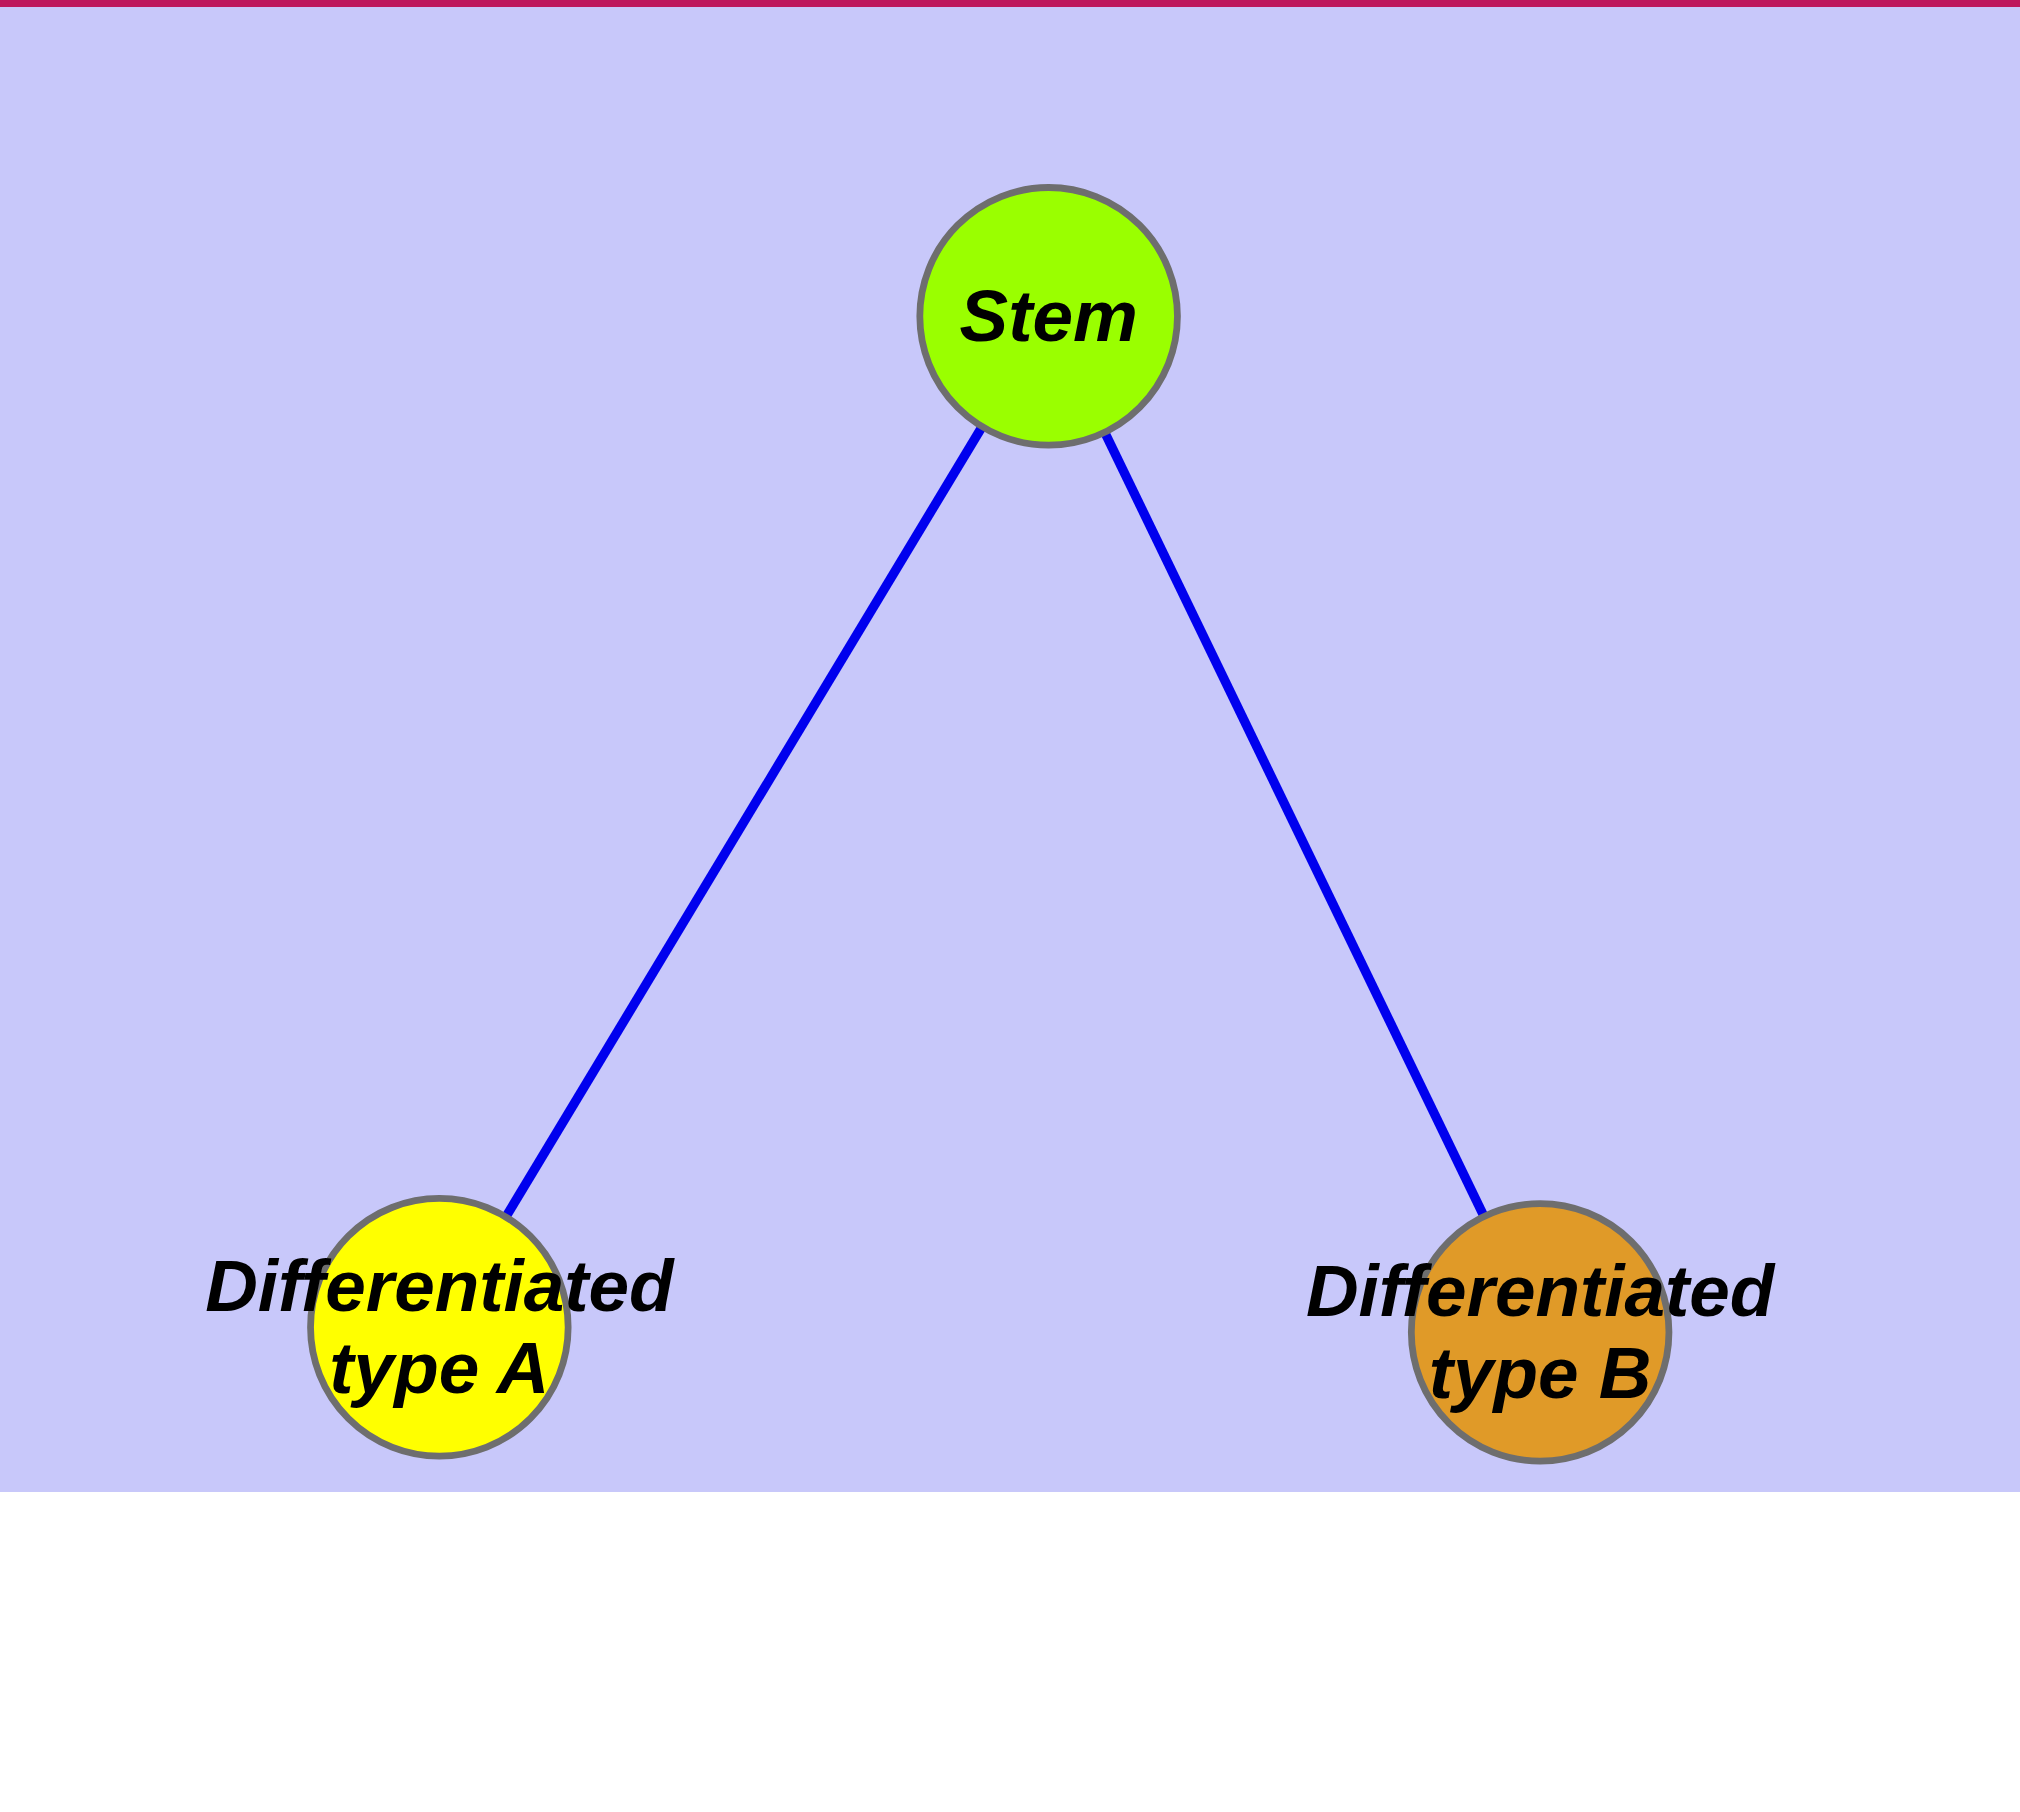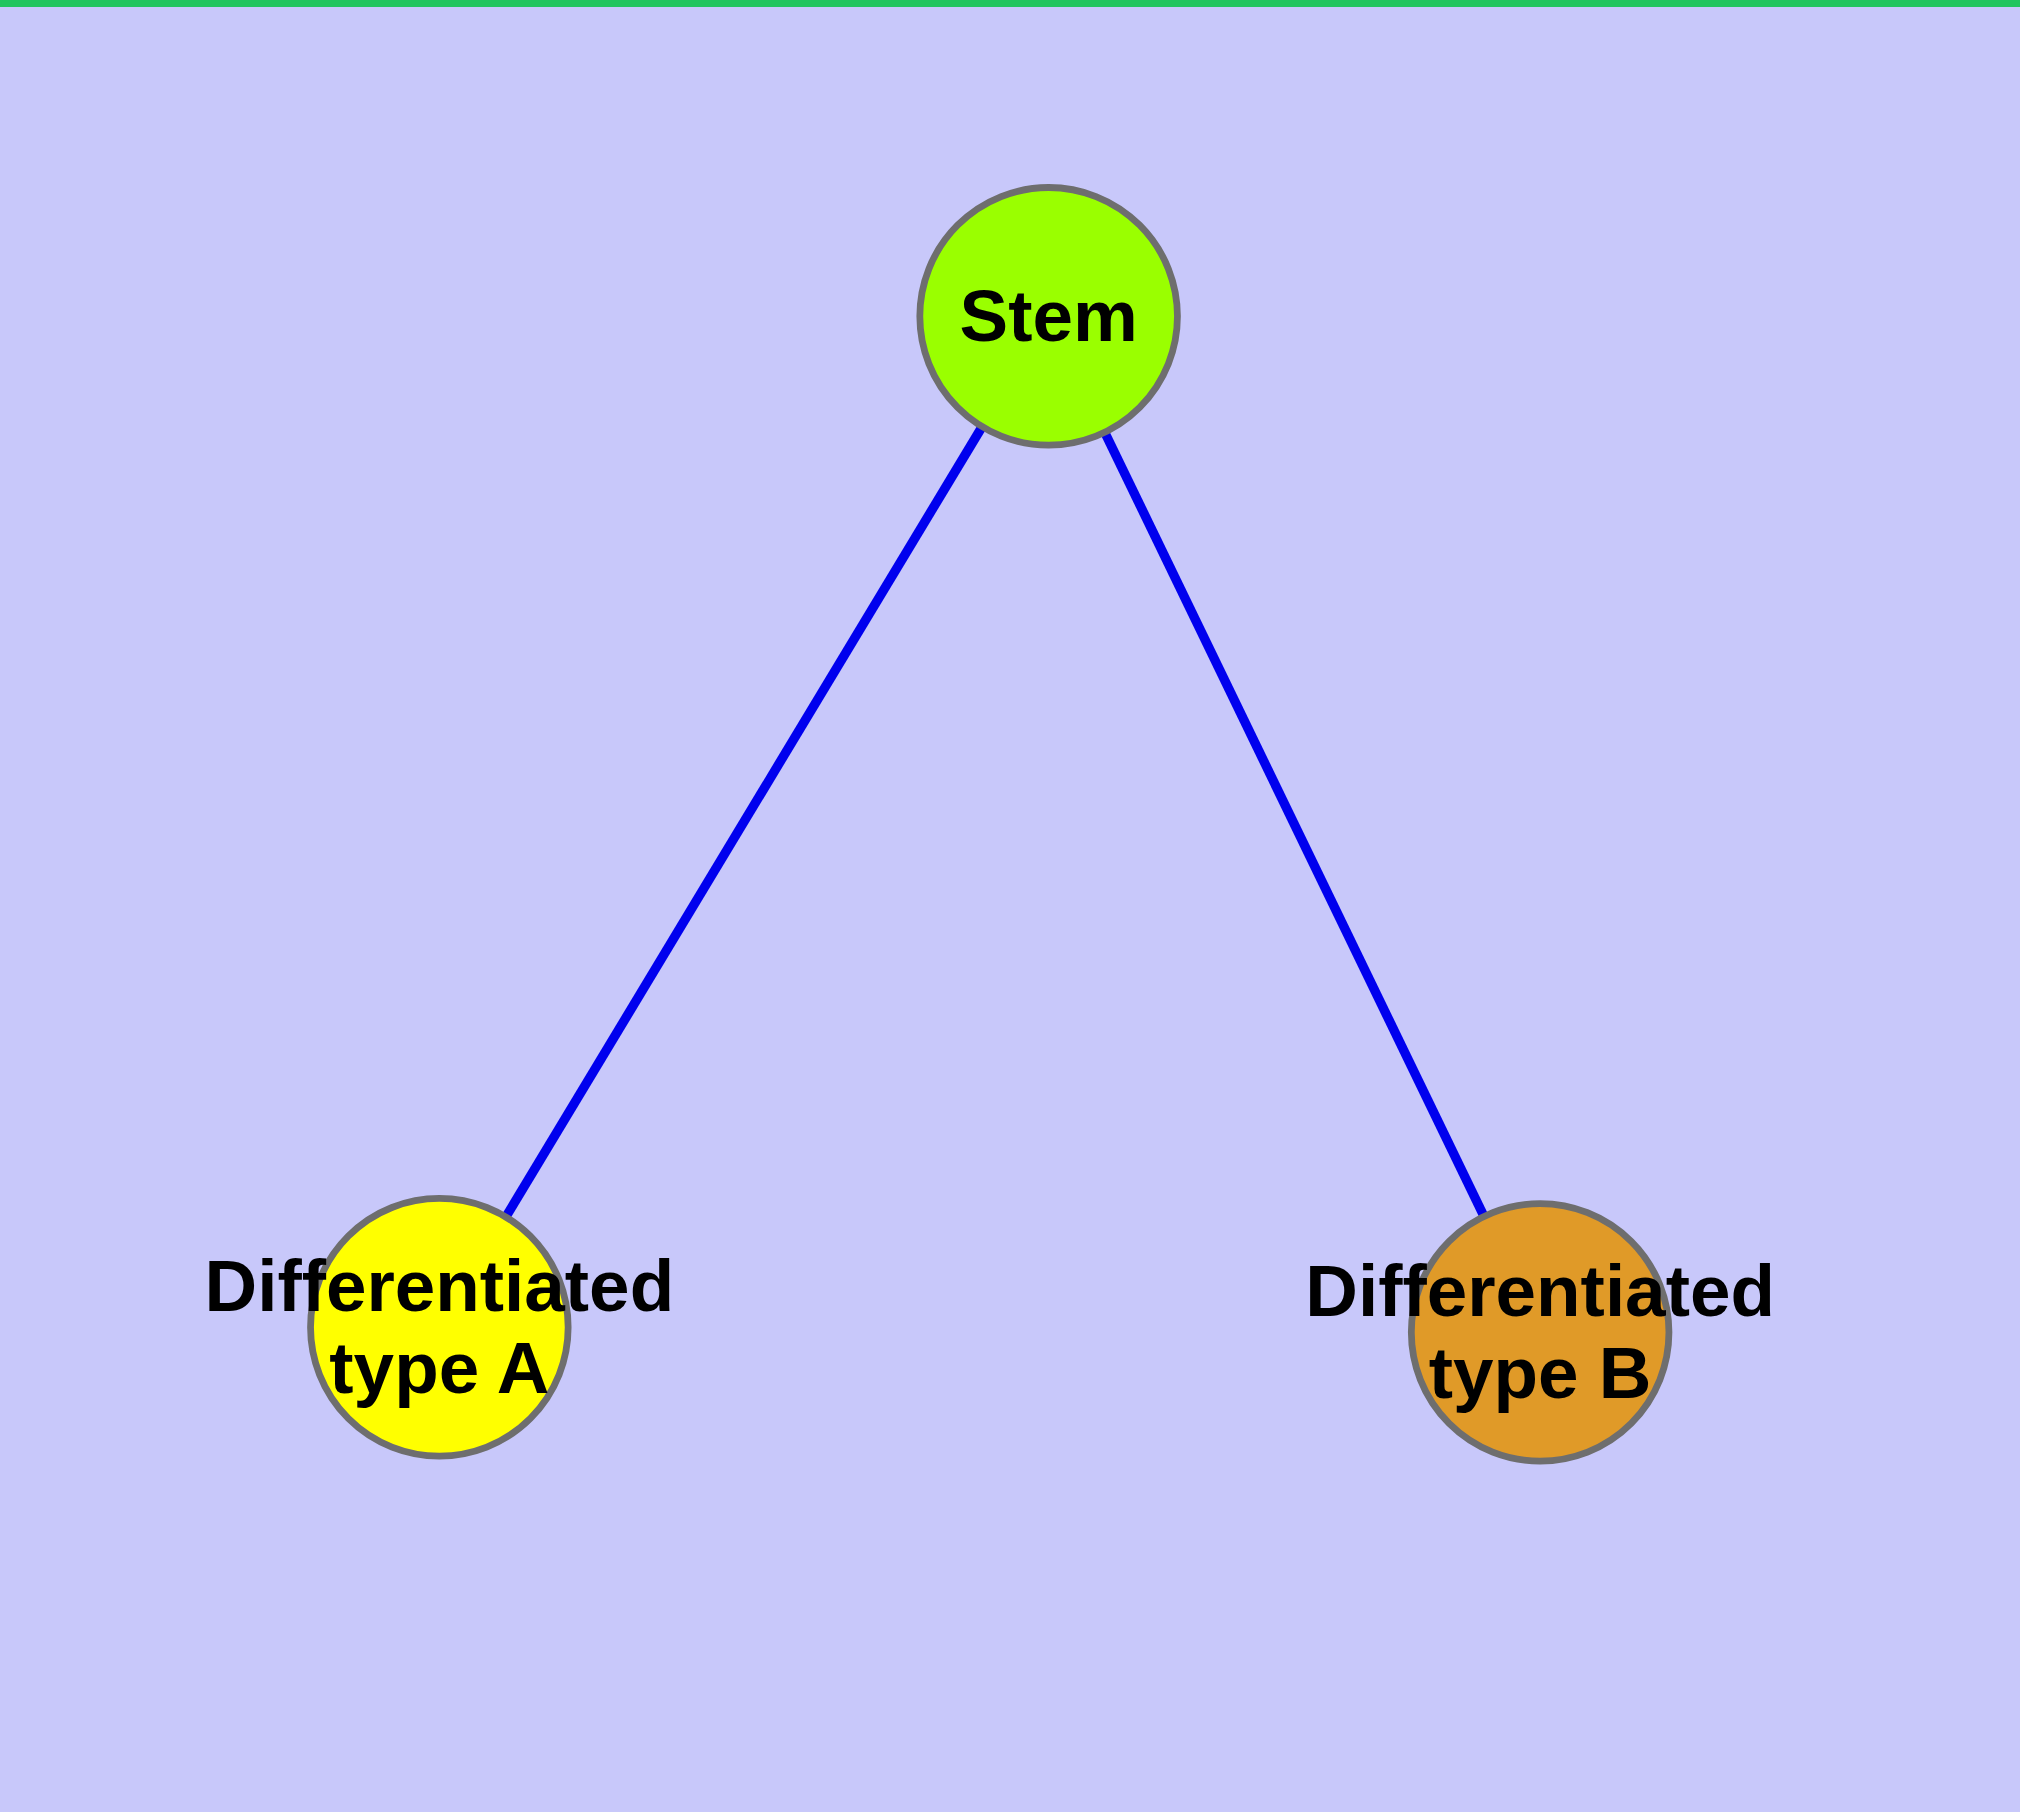--- a/index.html
+++ b/index.html
@@ -4,24 +4,25 @@
 <title>Cell differentiation graph</title>
 <style>
   html, body {
     margin: 0;
     padding: 0;
     background: #ffffff;
   }
   #canvas {
     position: relative;
     width: 2021px;
-    height: 1812px;
-    background: #22c55e;
+    height: 1492px;
+    background: #be185d;
     overflow: hidden;
     font-family: "Liberation Sans", "DejaVu Sans", sans-serif;
+    font-style: italic;
   }
   #plot-area {
     position: absolute;
     left: 0;
     top: 6.8px;
     width: 2021px;
     height: 1805px;
     background: #c8c8fa;
   }
   #graph-svg {

